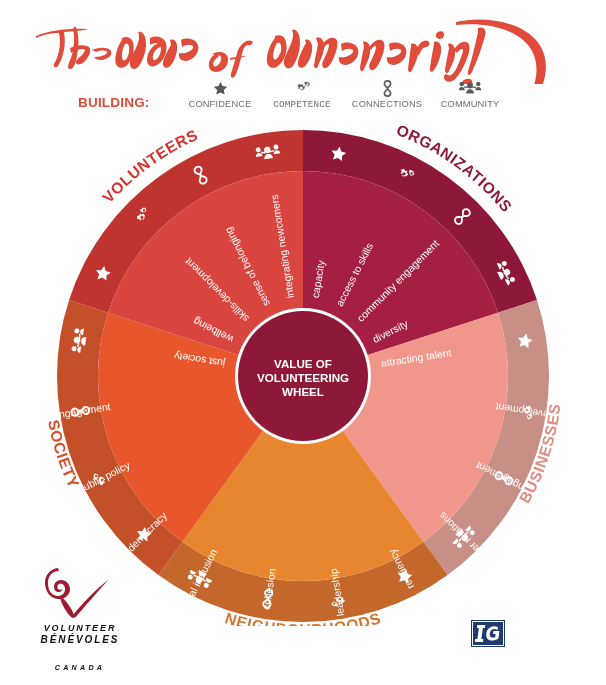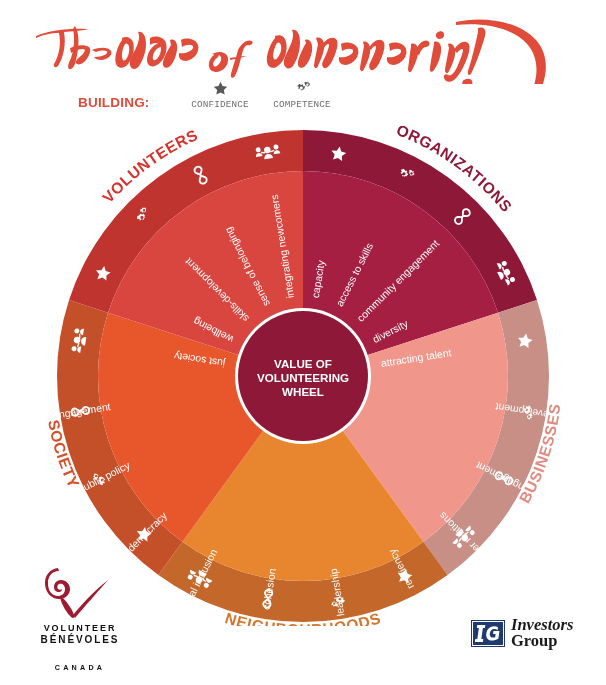--- a/index.html
+++ b/index.html
@@ -28,34 +28,34 @@
     font-size:13.5px; font-weight:bold; color:#E04B3A; letter-spacing:0.2px;
   }
   .legend-item {
     position:absolute; top:0; width:92px; text-align:center;
   }
   .legend-icon { height:20px; display:flex; align-items:center; justify-content:center; }
   .legend-text {
     font-size:9.3px; color:#6d6d6d; letter-spacing:0.15px; margin-top:1px;
     white-space:nowrap;
   }
-  #li0 { left:164px;font-family:Liberation Mono, monospace; } #li1 { left:246px;font-family:Liberation Mono, monospace; } #li2 { left:331px; } #li3 { left:414px; }
+  #li0 { left:164px; } #li1 { left:246px;font-family:Liberation Mono, monospace; } #li2 { left:331px; } #li3 { left:414px; }
 
   
   #wheel-wrap {
     position:absolute; left:43px; top:126px; width:520px; height:500px;
   }
   #wheel { position:absolute; left:0; top:0; }
 
   
   #vc-logo { position:absolute; left:28px; top:562px; width:104px; height:105px; }
   #vc-logo .vc-mark { display:block; margin-left:12px; }
   .vc-line {
     font-family:"Liberation Sans", sans-serif; font-weight:bold;
-    color:#111; text-align:center; line-height:1.25;
+    color:#111; text-align:center; line-height:1.25;font-style:italic;
   }
   #vc-l1 { font-size:9px; letter-spacing:1.9px; margin-top:3px; }
   #vc-l2 { font-size:10px; letter-spacing:1.9px; }
   #vc-l3 { font-size:7.2px; letter-spacing:3.2px; margin-top:16px; }
 
   #ig-logo {
     position:absolute; left:471px; top:613px; width:118px; height:40px;
     display:flex; align-items:center; gap:6px;
   }
   #ig-mark { flex:0 0 auto; }
@@ -124,21 +124,43 @@
     <div class="legend-item" id="li1">
       <div class="legend-icon">
         <svg width="19" height="18" viewBox="0 0 26 24" fill="#595959">
           <path d="M10.5 7.5l1.2.3.9-1 1.4.8-.4 1.3 .9.9 1.3-.4.8 1.4-1 .9 .3 1.2-1.5.4-.4 1.3-1.6-.2-.7 1.1-1.4-.8 .1-1.3-1.2-.7-1.1.8-1-1.2 .8-1.1-.5-1.2-1.3-.2 .2-1.6 1.3-.3 .4-1.3 1.5.3zM10.8 10a2 2 0 1 0 2 3.4 2 2 0 0 0-2-3.4z"></path>
           <path d="M18.8 4.2l.9.2.6-.8 1.1.6-.3 1 .7.7 1-.3 .6 1.1-.8.7 .2.9-1.1.3-.3 1-1.2-.2-.5.9-1.1-.6 .1-1-.9-.6-.9.6-.7-.9 .6-.9-.4-.9-1-.2 .2-1.2 1-.2 .3-1 1.1.2zM19 6a1.5 1.5 0 1 0 1.5 2.6A1.5 1.5 0 0 0 19 6z"></path>
         </svg>
       </div>
       <div class="legend-text">COMPETENCE</div>
     </div>
 
-
+    <div class="legend-item" id="li2">
+      <div class="legend-icon">
+        <svg width="11" height="19" viewBox="0 0 14 26" fill="none" stroke="#595959" stroke-width="2.2">
+          <path d="M7 2.5c2.6 0 4.3 2 4.3 4.3 0 2.6-4.3 4-4.3 6.2 0 2.2 4.3 3.6 4.3 6.2 0 2.3-1.7 4.3-4.3 4.3S2.7 21.5 2.7 19.2c0-2.6 4.3-4 4.3-6.2C7 10.8 2.7 9.4 2.7 6.8 2.7 4.5 4.4 2.5 7 2.5z"></path>
+        </svg>
+      </div>
+      <div class="legend-text">CONNECTIONS</div>
+    </div>
+
+    <div class="legend-item" id="li3">
+      <div class="legend-icon">
+        <svg width="24" height="17" viewBox="0 0 32 22" fill="#595959">
+          <circle cx="5" cy="5" r="3"></circle>
+            <path d="M5 9c-2.4 0-4 1.8-4 4.2h8C9 10.8 7.4 9 5 9z"></path>
+          <circle cx="27" cy="5" r="3"></circle>
+            <path d="M27 9c-2.4 0-4 1.8-4 4.2h8C31 10.8 29.4 9 27 9z"></path>
+          <circle cx="16" cy="7" r="4"></circle>
+            <path d="M16 12c-3.2 0-5.3 2.4-5.3 5.6h10.6C21.3 14.4 19.2 12 16 12z"></path>
+          <path d="M8 8l5 1-.3 1.6-5-1zM24 8l-5 1 .3 1.6 5-1z"></path>
+        </svg>
+      </div>
+      <div class="legend-text">COMMUNITY</div>
+    </div>
   </div>
 </div>
 
 <div id="wheel-wrap">
   <svg id="wheel" width="520" height="500" viewBox="0 0 520 500" xmlns="http://www.w3.org/2000/svg">
     <defs>
 
       <path id="arcORG" d="M 260 250 m 0 0"></path>
     </defs>
     <g id="wheel-g">
@@ -309,17 +331,13 @@
   <div class="vc-line" id="vc-l3">CANADA</div>
 </div>
 
 <div id="ig-logo">
   <svg id="ig-mark" width="34" height="27" viewBox="0 0 34 27" xmlns="http://www.w3.org/2000/svg">
     <rect x="0" y="0" width="34" height="27" fill="#1F3A6E"></rect>
     <rect x="1.5" y="1.5" width="31" height="24" fill="none" stroke="#ffffff" stroke-width="1"></rect>
     <path d="M5 5 h8 v3 h-2 v11 h2 v3 H5 v-3 h2 V8 H5 z" fill="#ffffff" transform="skewX(-8) translate(2,0)"></path>
     <path d="M28 11 h-6 v3 h2.6 v3.2 c-.6.3-1.3.4-2 .4-2.4 0-3.9-1.6-3.9-4.2s1.5-4.3 3.9-4.3c1.3 0 2.4.4 3.4 1.2V7.2C24.9 6.5 23.5 6.2 22 6.2c-4 0-6.8 2.9-6.8 7.2s2.7 7.2 6.7 7.2c1.9 0 4.1-.6 6.1-1.8z" fill="#ffffff" transform="skewX(-8) translate(2,0)"></path>
   </svg>
-  <div id="ig-words">
-    <span class="ig-word">Investors</span>
-    <span class="ig-word g">Group</span>
-  </div>
 </div>
 
 </body></html>

